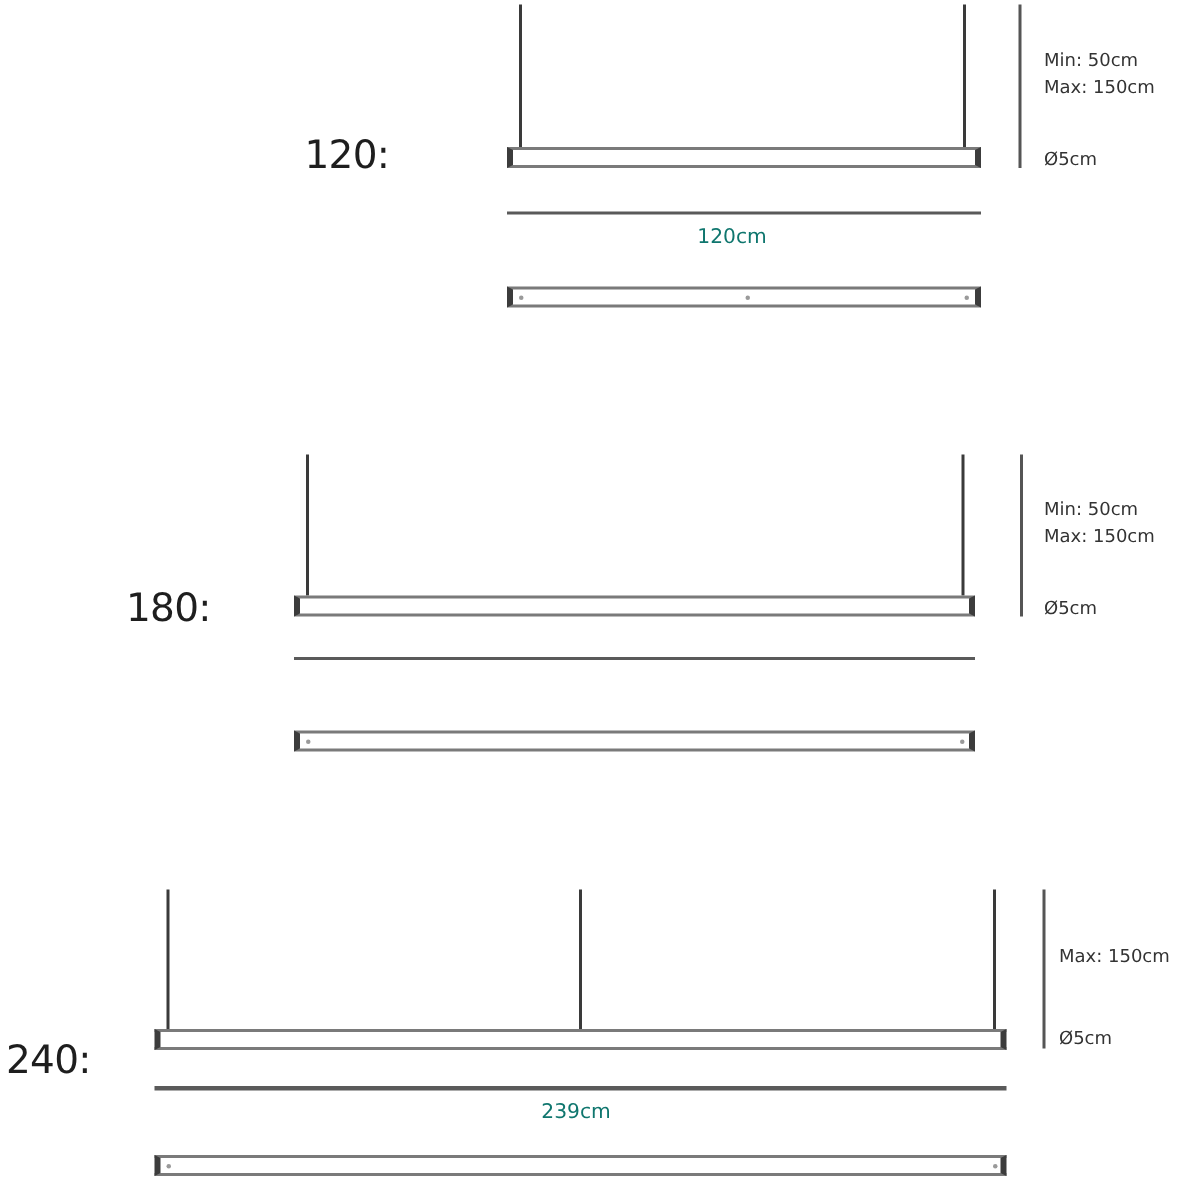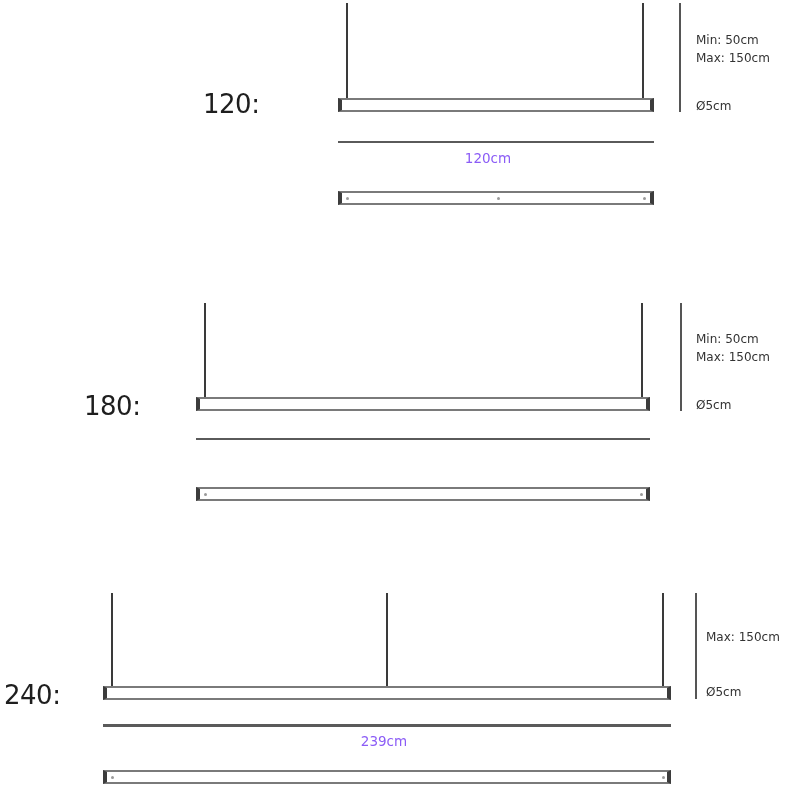--- a/index.html
+++ b/index.html
@@ -27,21 +27,21 @@
     .note {
       position: absolute;
       font-size: 12px;
       line-height: 18px;
       color: #333333;
       white-space: nowrap;
     }
     .dim-text {
       position: absolute;
       font-size: 13.5px;
-      color: #8b5cf6;
+      color: #0f766e;
       text-align: center;
       white-space: nowrap;
     }
     .wire {
       position: absolute;
       width: 2px;
       background: #3a3a3a;
     }
     .bar {
       position: absolute;
@@ -109,21 +109,21 @@
   <div class="dot" style="left:204px;top:203px;"></div>
   <div class="dot" style="left:640px;top:203px;"></div>
 
   <div class="height-line" style="left:680px;top:13px;height:108px;"></div>
   <div class="note" style="left:696px;top:40px;">Min: 50cm</div>
   <div class="note" style="left:696px;top:58px;">Max: 150cm</div>
   <div class="note" style="left:696px;top:106px;">Ø5cm</div>
 </div>
 
 <div class="abs" style="left:0;top:580px;width:800px;height:220px;">
-  <div class="model-label" style="left:4px;top:102px;">240:</div>
+  <div class="model-label" style="left:4px;top:114px;">240:</div>
 
   <div class="wire" style="left:111px;top:13px;height:94px;"></div>
   <div class="wire" style="left:386px;top:13px;height:94px;"></div>
   <div class="wire" style="left:662px;top:13px;height:94px;"></div>
 
   <div class="bar" style="left:103px;top:106px;width:568px;height:14px;"></div>
 
   <div class="dim-line" style="left:103px;top:144px;width:568px;height:3px;"></div>
   <div class="dim-text" style="left:234px;top:153px;width:300px;text-align:center;">239cm</div>
 

